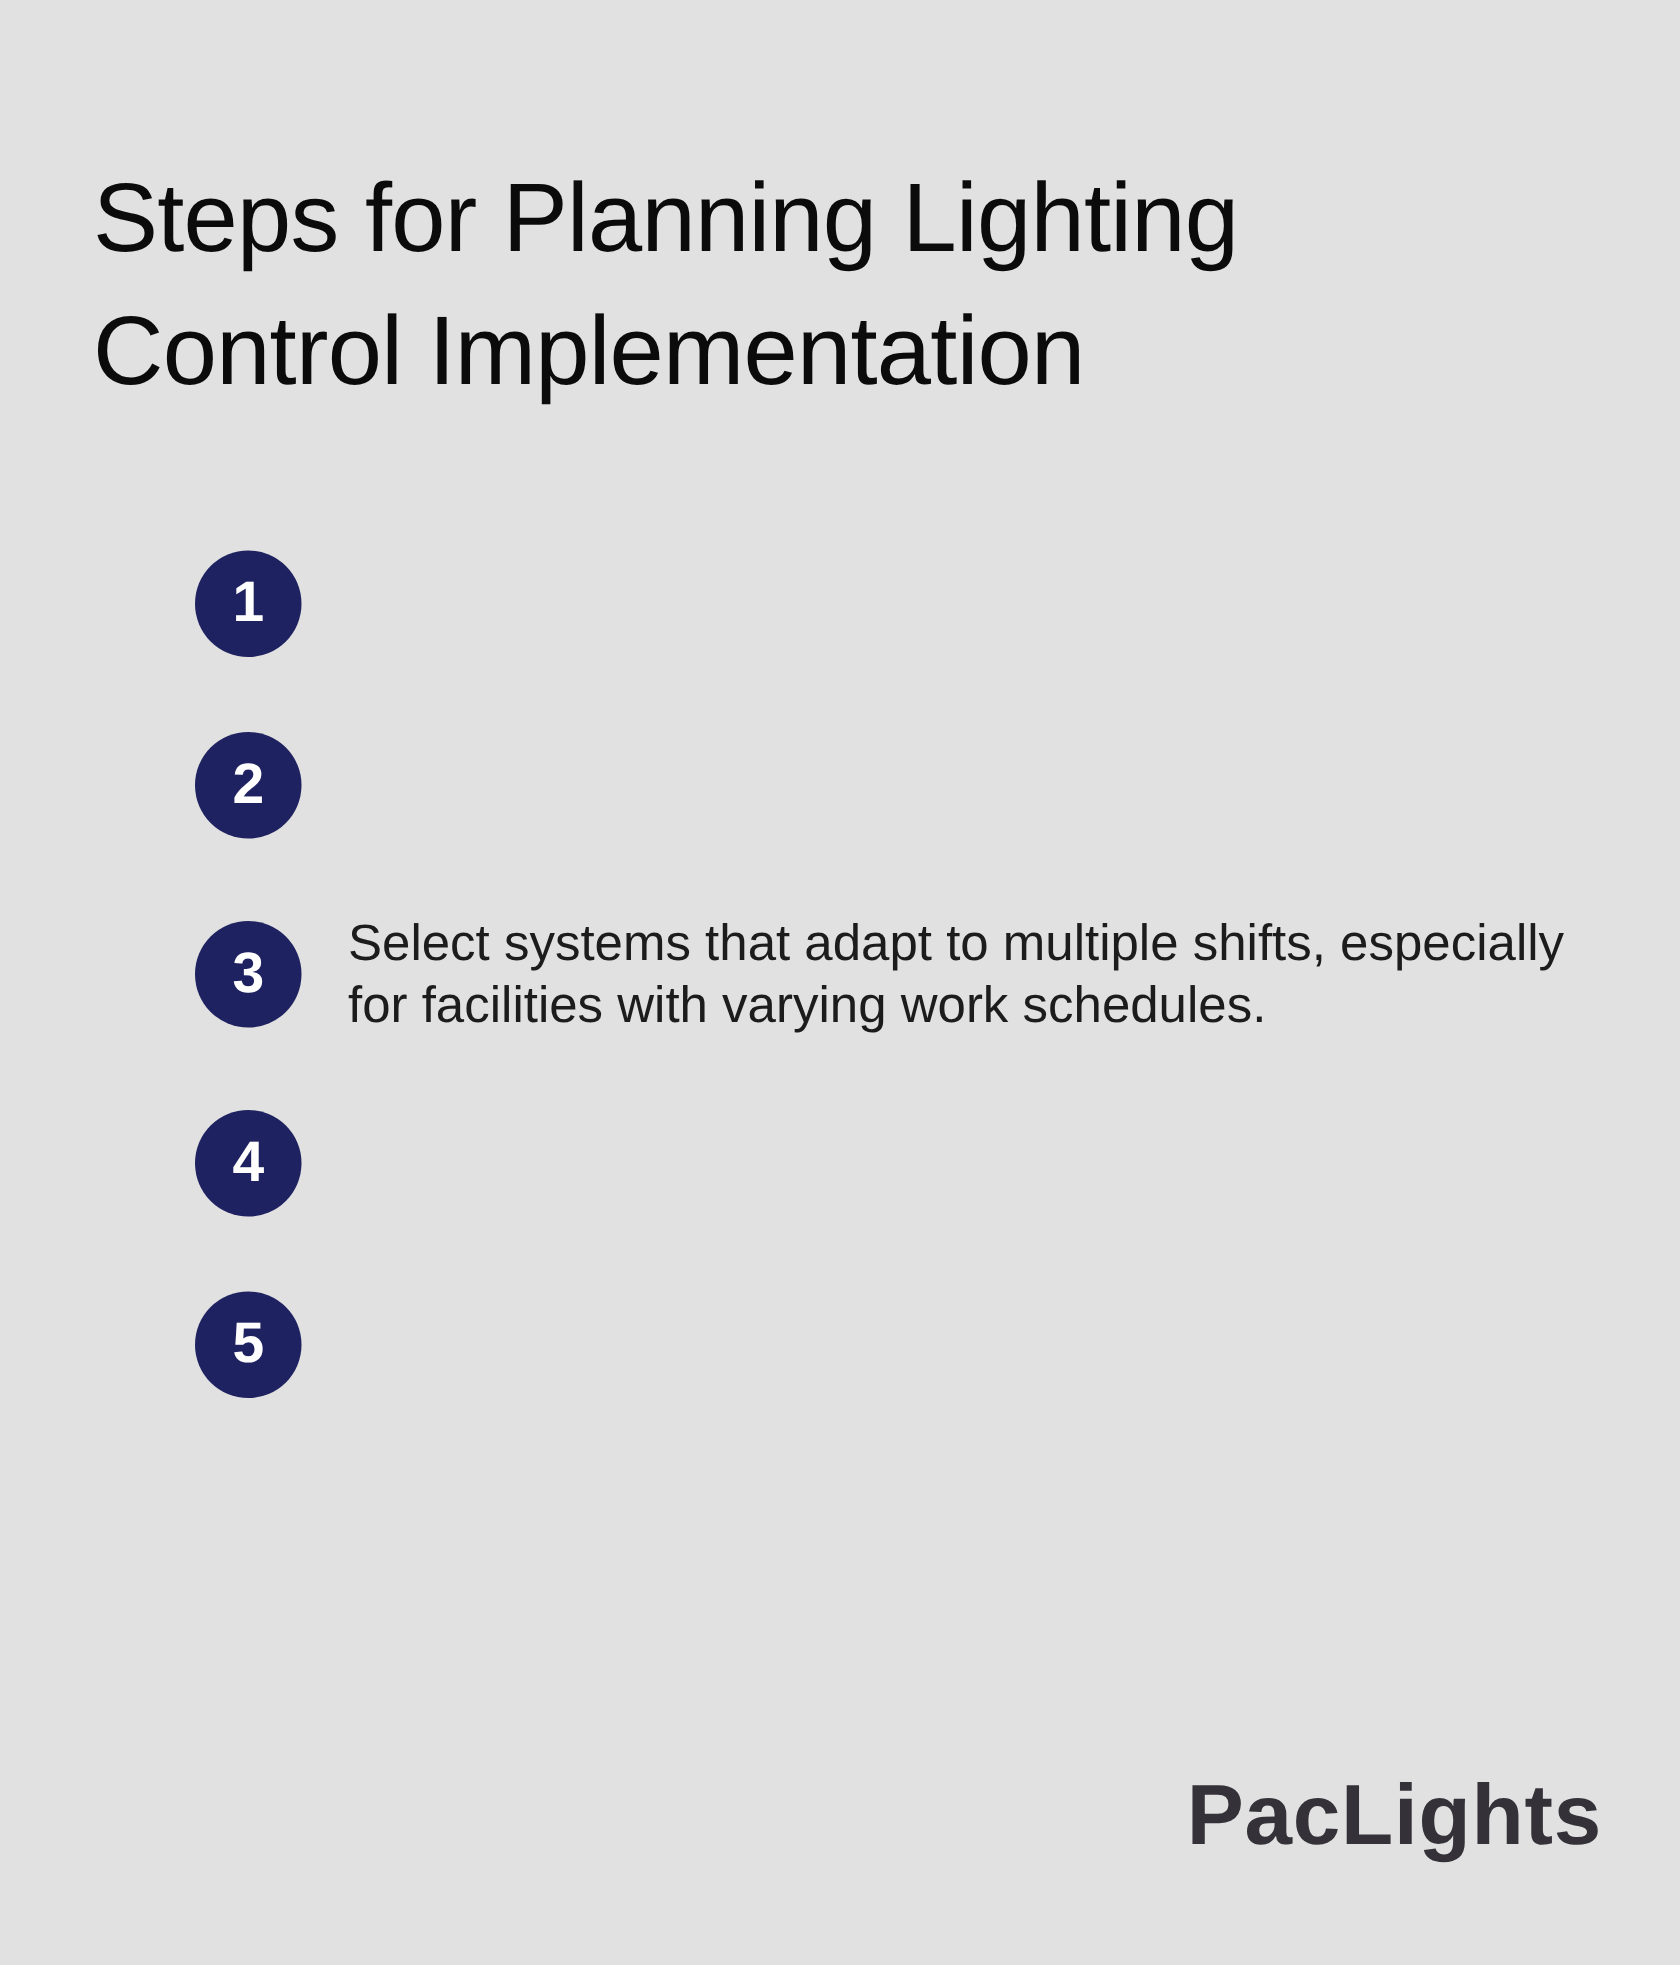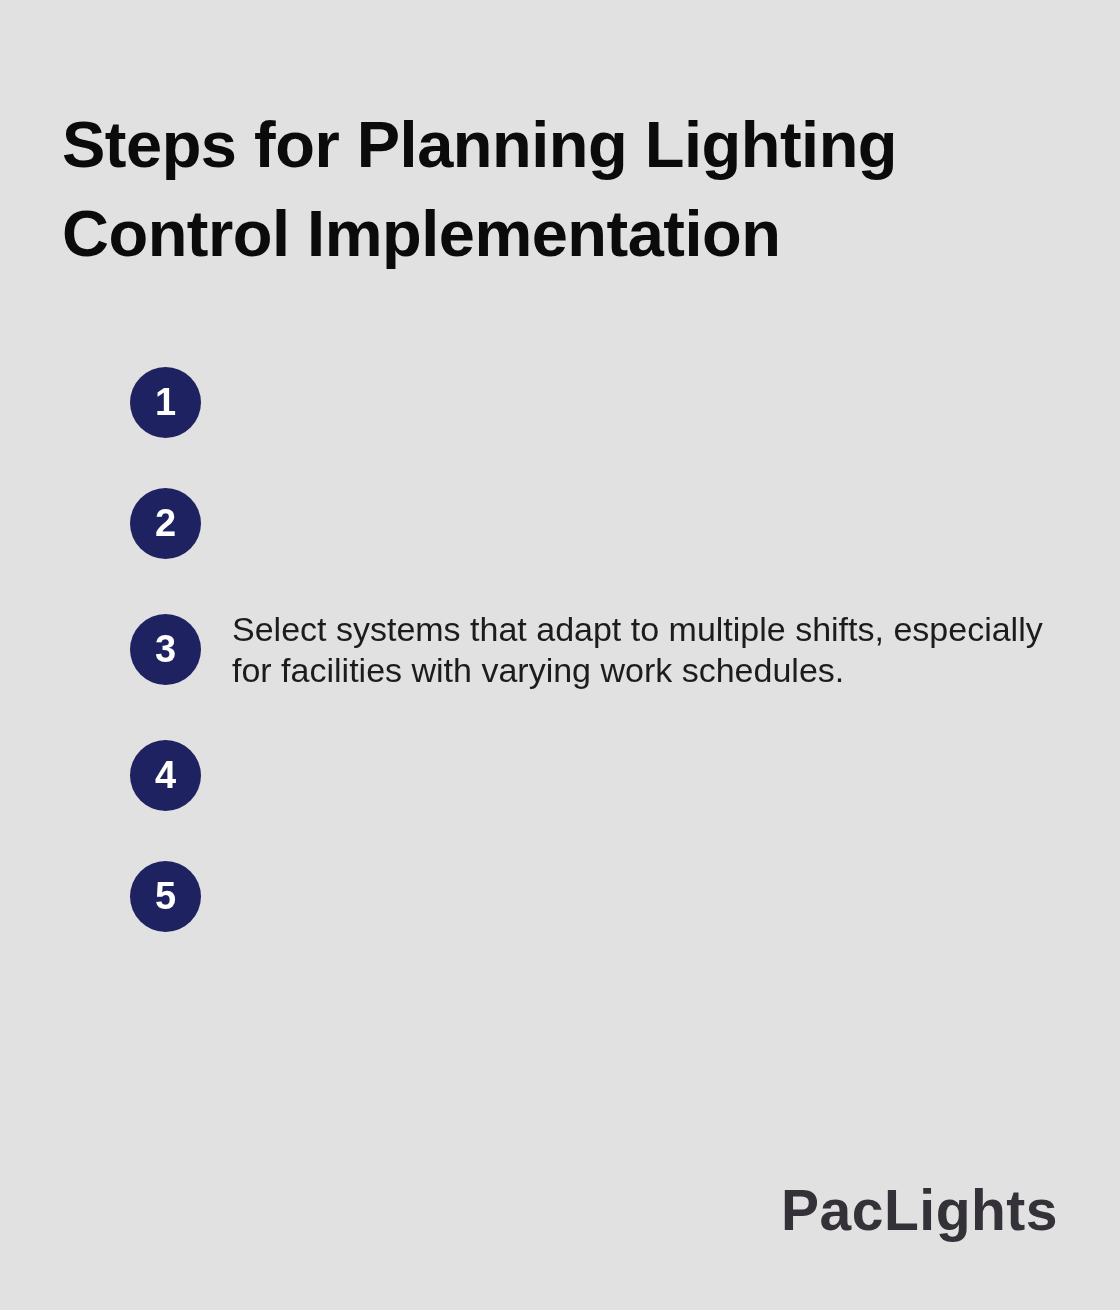--- a/index.html
+++ b/index.html
@@ -10,21 +10,21 @@
     font-family: "Liberation Sans", sans-serif;
   }
   body {
     position: relative;
     background: #e0e1e0;
   }
   .title {
     margin: 100px 40px 0 62px;
     width: 1000px;
     font-size: 65px;
-    font-weight: 700;
+    font-weight: 400;
     line-height: 1.375;
     letter-spacing: -0.5px;
     color: #0b0b0b;
     white-space: pre-line;
   }
   .steps {
     margin: 88px 40px 0 130px;
     display: flex;
     flex-direction: column;
     gap: 50px;
@@ -49,21 +49,21 @@
   }
   .step-text {
     font-size: 34px;
     line-height: 1.2;
     color: #1c1c1c;
     white-space: pre-line;
   }
   .logo {
     position: absolute;
     top: 1177px;
-    right: 62px;
+    right: 52px;
     font-size: 57px;
     font-weight: 600;
     letter-spacing: 0.5px;
     color: #343238;
   }
 </style>
 </head>
 <body>
 
 <h1 class="title">Steps for Planning Lighting

